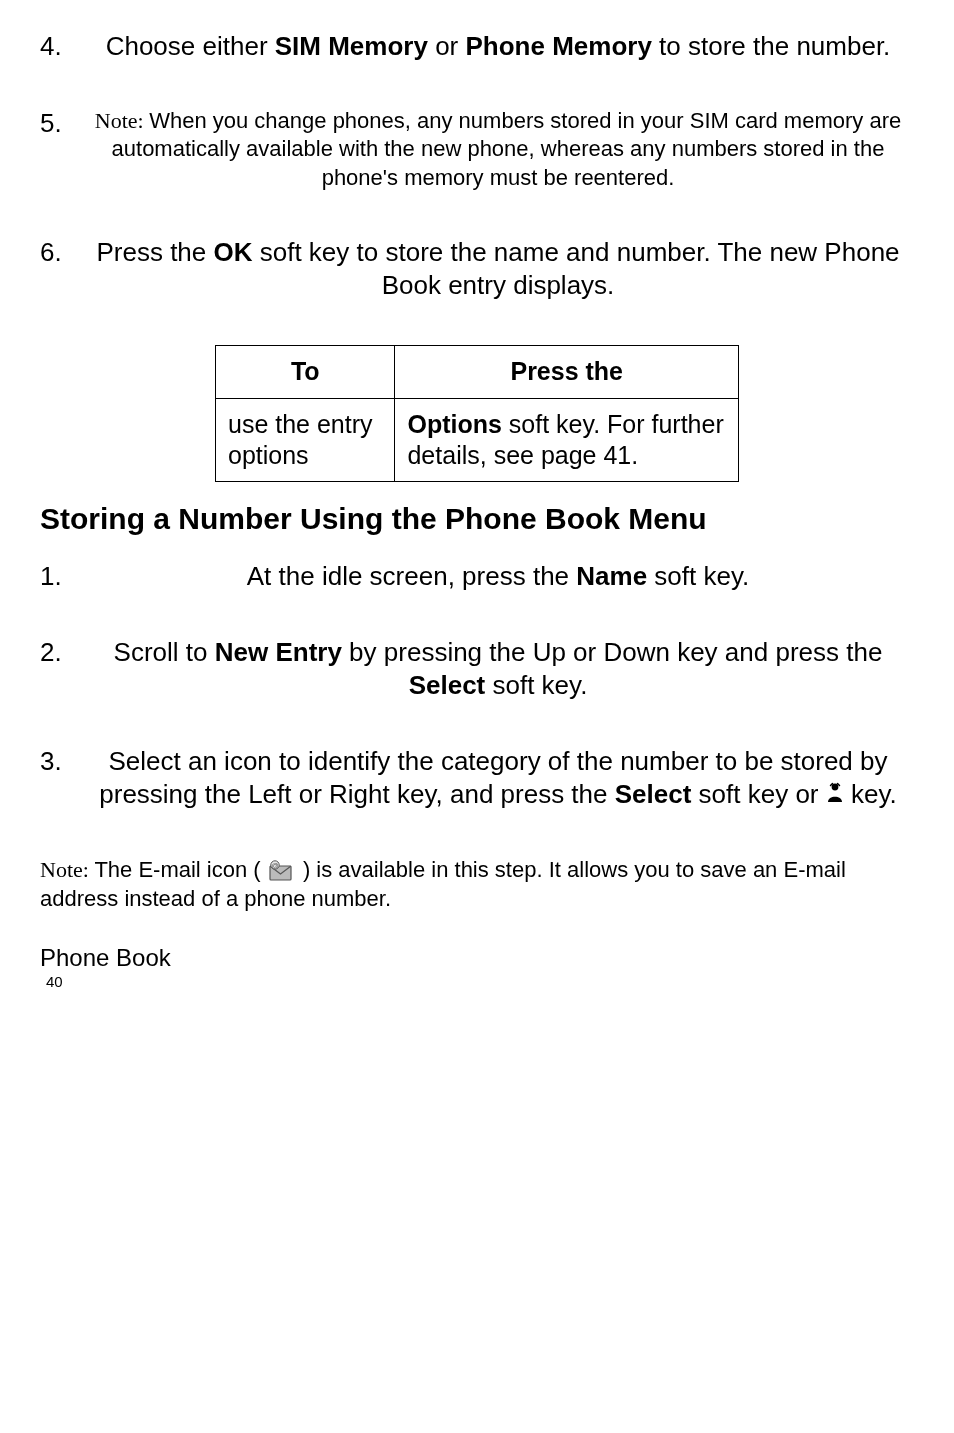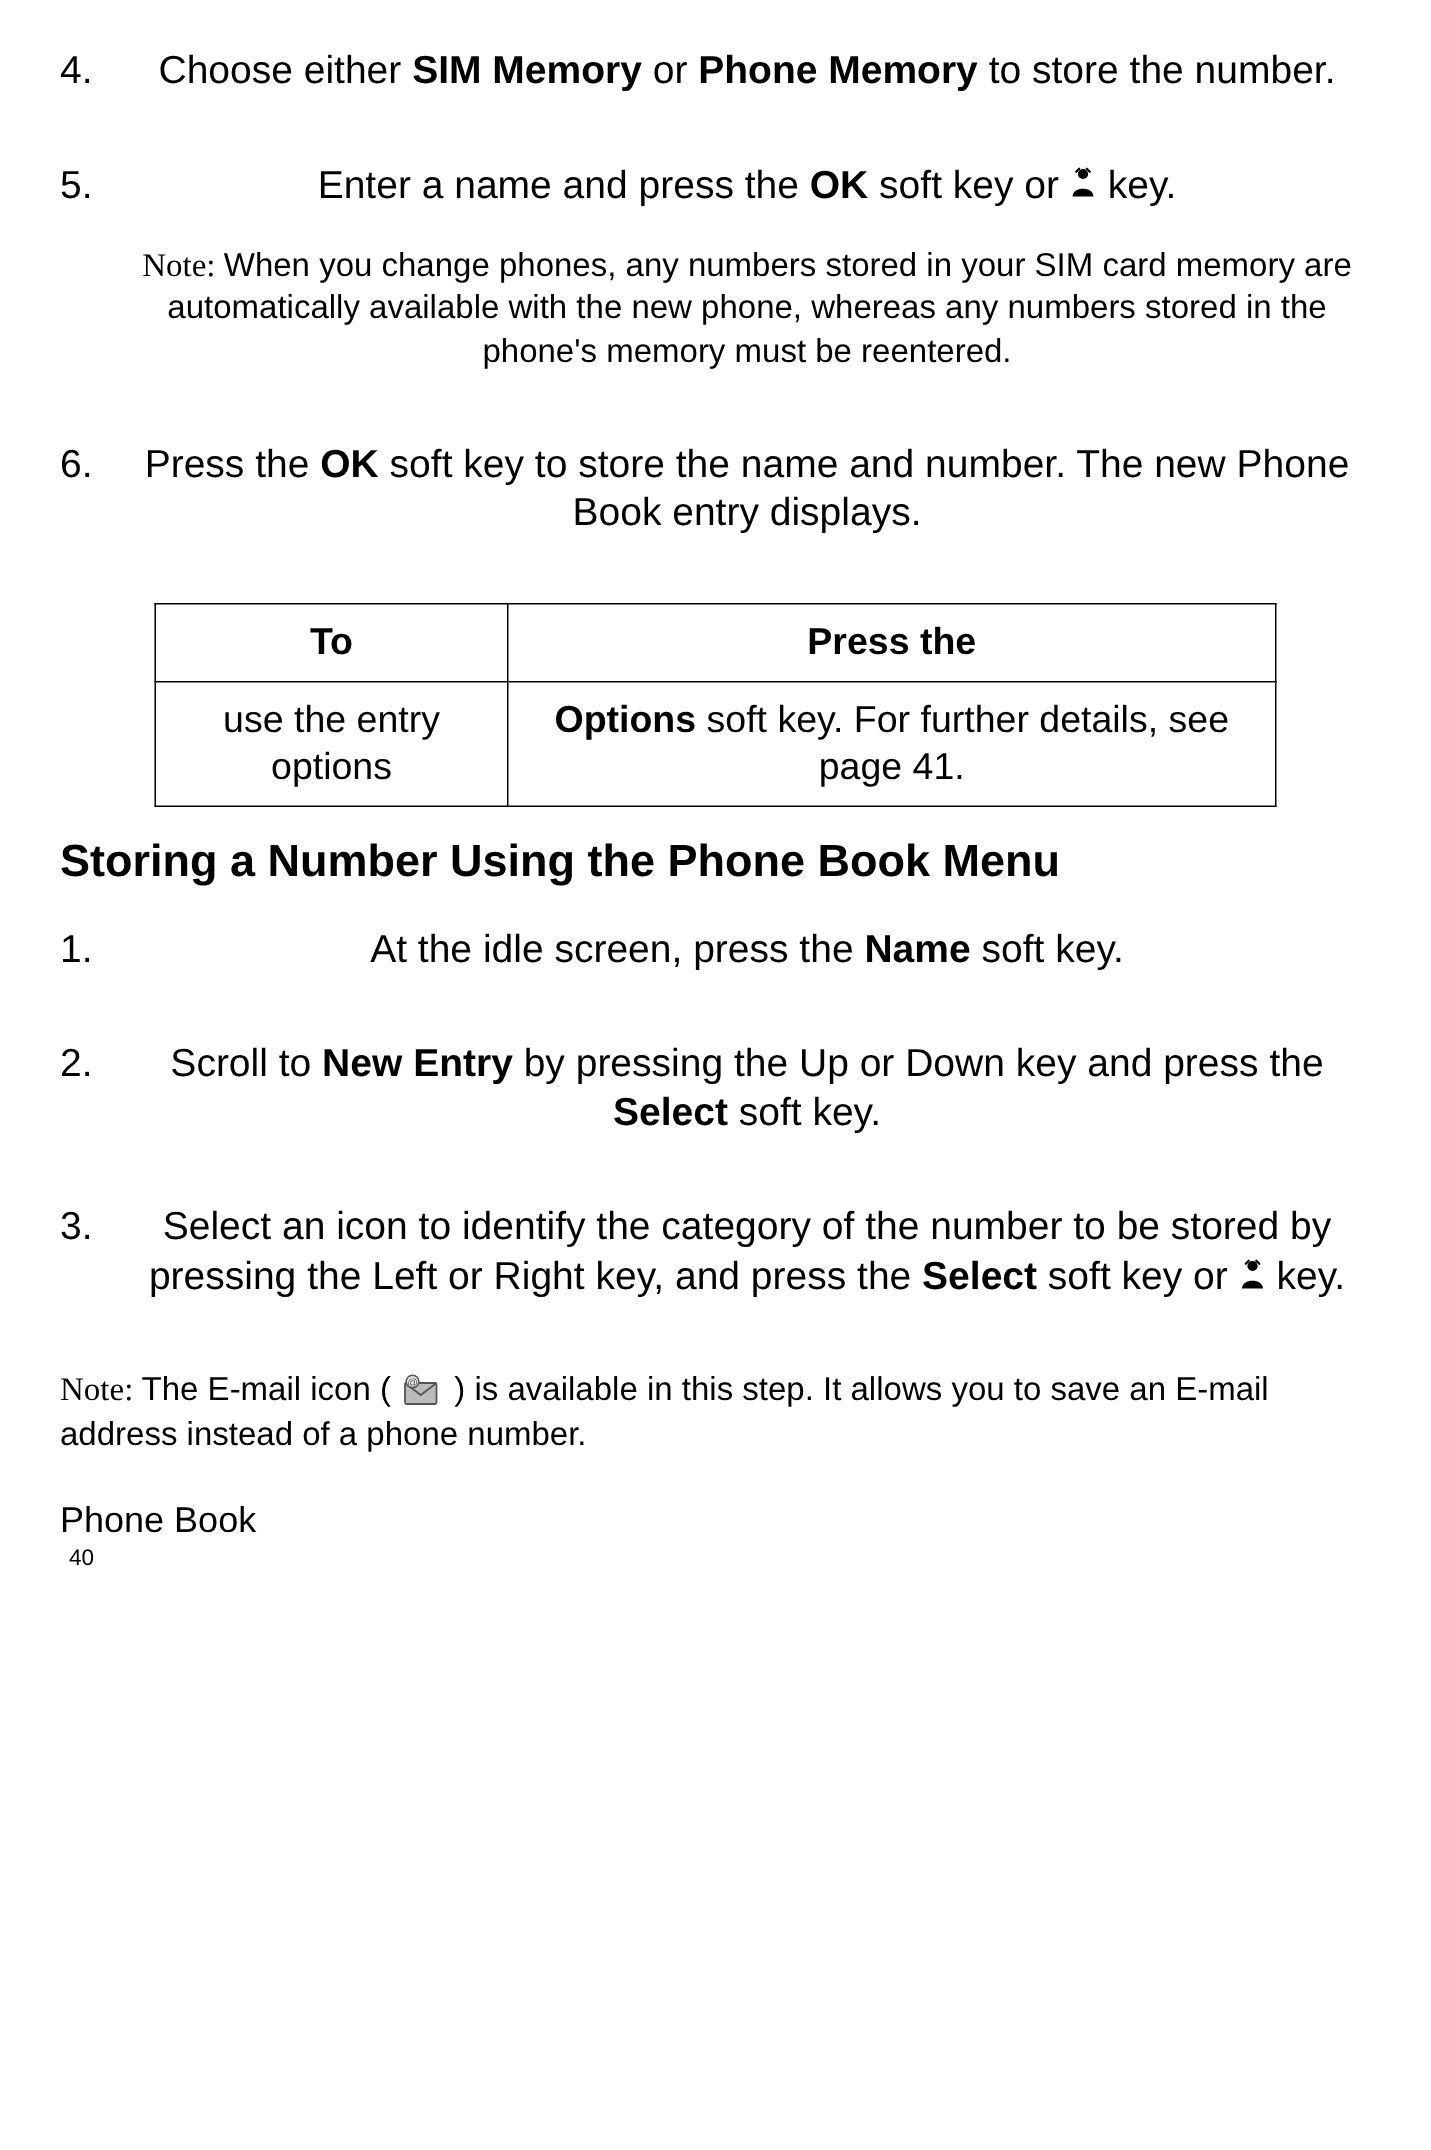--- a/index.html
+++ b/index.html
@@ -33,28 +33,27 @@
     font-size: 22px;
     line-height: 1.3;
   }
   .note-label {
     font-family: Georgia, serif;
     font-weight: normal;
   }
   table.key-table {
     border-collapse: collapse;
     margin: 8px auto 12px auto;
-    width: 748px;
+    width: 524px;
   }
   table.key-table th, table.key-table td {
     border: 1px solid #000;
     padding: 10px 12px;
     vertical-align: top;
     font-size: 25px;
-    text-align: center;
   }
   table.key-table th {
     font-family: "Arial Narrow", Arial, sans-serif;
     font-weight: bold;
     text-align: center;
     font-size: 25px;
     font-stretch: condensed;
   }
   h2.section {
     color: #000000;
@@ -94,27 +93,20 @@
   <div class="step-body">
     <div class="para">
       <span>Choose either </span><span class="bold">SIM Memory</span><span> or </span><span class="bold">Phone Memory</span><span> to store the number.</span>
     </div>
   </div>
 </div>
 
 <div class="step">
   <div class="step-num">5.</div>
   <div class="step-body">
-    <div class="para">
-      <span>Enter a name and press the </span><span class="bold">OK</span><span> soft key or </span><span class="inline-icon"><svg width="18" height="22" viewBox="0 0 18 22">
-            <circle cx="9" cy="5" r="3.4" fill="#000"></circle>
-            <path d="M2 20 C2 13 16 13 16 20 Z" fill="#000"></path>
-            <path d="M4.5 3.5 L6.5 1.5 M11.5 1.5 L13.5 3.5" stroke="#000" stroke-width="1.5" stroke-linecap="round"></path>
-          </svg></span><span> key.</span>
-    </div>
     <div class="note-block" style="margin-left:0;">
       <span class="note-label">Note: </span><span>When you change phones, any numbers stored in your SIM card memory are automatically available with the new phone, whereas any numbers stored in the phone's memory must be reentered.</span>
     </div>
   </div>
 </div>
 
 <div class="step">
   <div class="step-num">6.</div>
   <div class="step-body">
     <div class="para">

